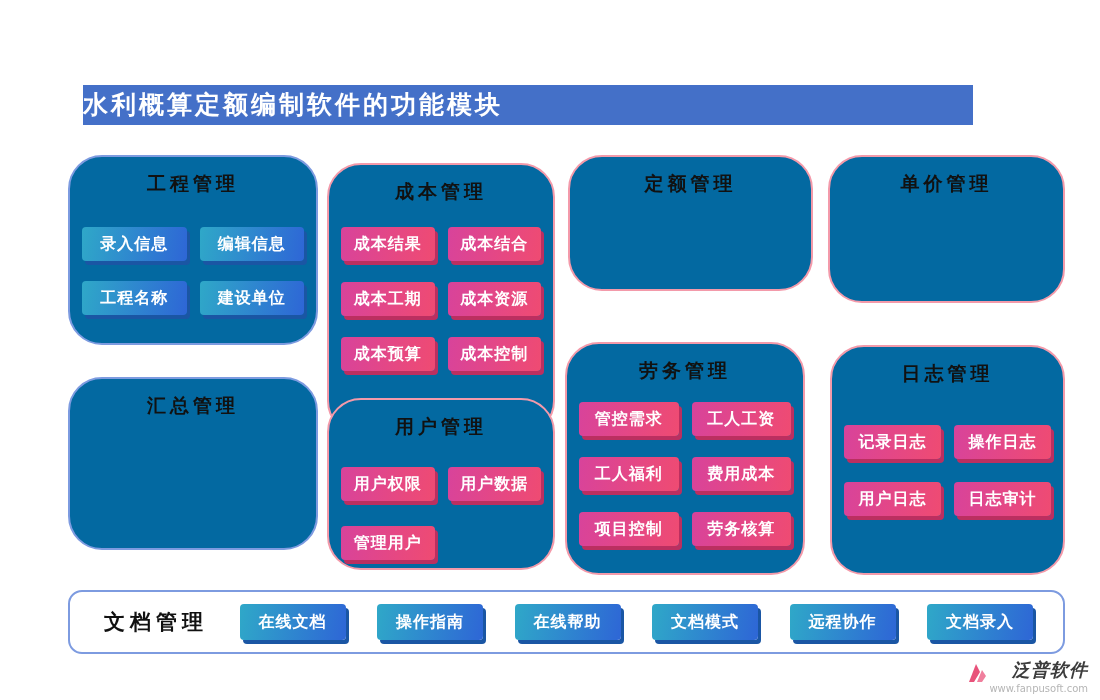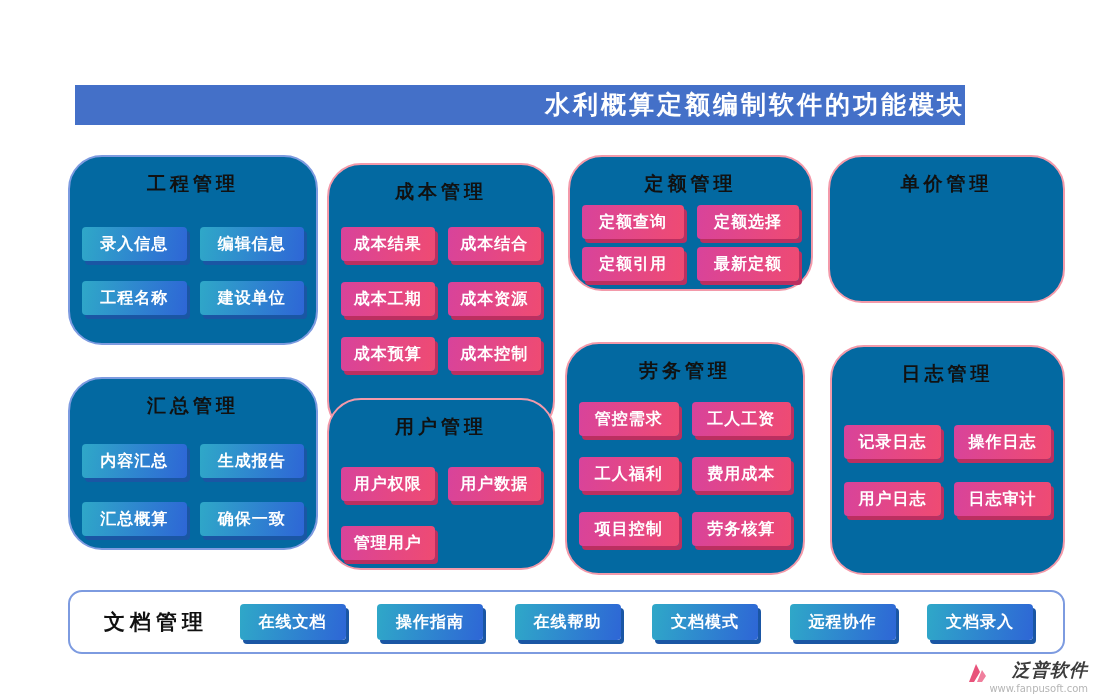--- a/index.html
+++ b/index.html
@@ -1,23 +1,23 @@
 <!DOCTYPE html>
 <html><head>
 <meta charset="utf-8">
 <style>
   html,body { margin:0; padding:0; background:#ffffff; }
   body { font-family:"DejaVu Sans","Liberation Sans",sans-serif; }
   .canvas { position:relative; width:1100px; height:700px; background:#ffffff; overflow:hidden; }
 
   .banner {
-    position:absolute; left:75px; top:85px; width:890px; height:40px;
+    position:absolute; left:83px; top:85px; width:890px; height:40px;
     background:#4470c8; color:#ffffff;
     font-size:25px; font-weight:bold; letter-spacing:3px;
-    text-align:right; line-height:40px;
+    text-align:left; line-height:40px;
   }
 
   .module {
     position:absolute; background:#0369a1; box-sizing:border-box;
     border:2px solid; border-radius:34px; padding:14px 12px 0 12px;
   }
   .module.blue { border-color:#7d9be0; }
   .module.pink { border-color:#f39aaa; }
 
   .module-title {
@@ -94,40 +94,28 @@
       <div class="btn pink">成本结合</div>
       <div class="btn pink">成本工期</div>
       <div class="btn pink">成本资源</div>
       <div class="btn pink">成本预算</div>
       <div class="btn pink">成本控制</div>
     </div>
   </div>
 
   <div class="module pink m-quota">
     <div class="module-title">定额管理</div>
-    <div class="btn-grid">
-      <div class="btn pink">定额查询</div>
-      <div class="btn pink">定额选择</div>
-      <div class="btn pink">定额引用</div>
-      <div class="btn pink">最新定额</div>
-    </div>
   </div>
 
   <div class="module pink m-price">
     <div class="module-title">单价管理</div>
   </div>
 
   <div class="module blue m-summary">
     <div class="module-title">汇总管理</div>
-    <div class="btn-grid">
-      <div class="btn blue">内容汇总</div>
-      <div class="btn blue">生成报告</div>
-      <div class="btn blue">汇总概算</div>
-      <div class="btn blue">确保一致</div>
-    </div>
   </div>
 
   <div class="module pink m-user">
     <div class="module-title">用户管理</div>
     <div class="btn-grid">
       <div class="btn pink">用户权限</div>
       <div class="btn pink">用户数据</div>
       <div class="btn pink">管理用户</div>
     </div>
   </div>

